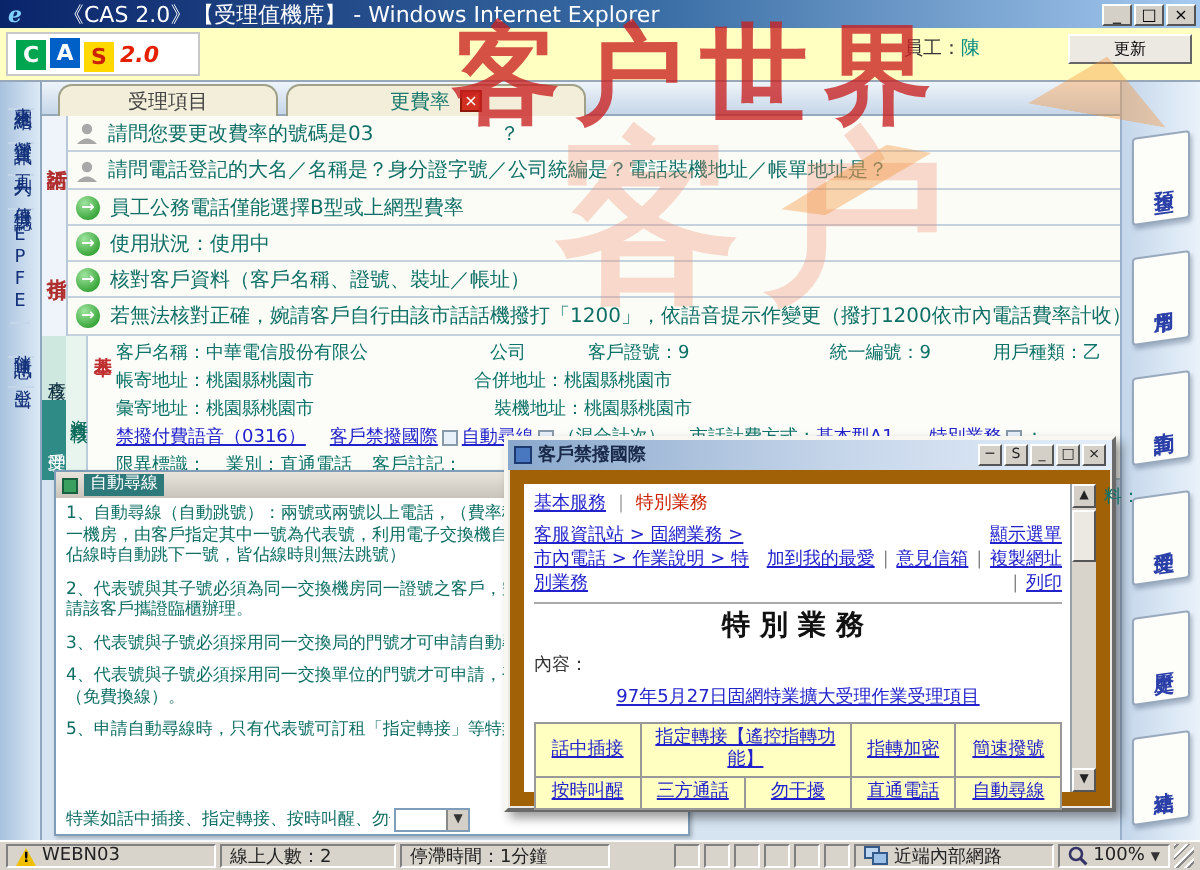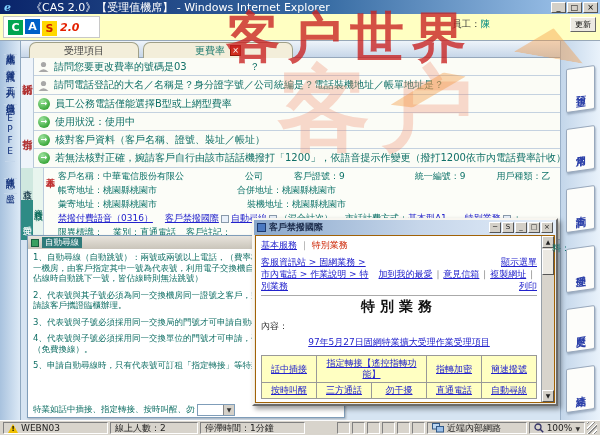--- a/index.html
+++ b/index.html
@@ -20,21 +20,21 @@
   .logo { position:absolute; left:3px; top:2px; width:97px; height:22px; background:#fff; border:1px solid #c8c8c8;
     display:flex; align-items:center; gap:2px; padding:0 4px; }
   .lb { width:15px; height:15px; font-weight:bold; font-size:11px; text-align:center; line-height:15px; color:#fff; }
   .lb-c { background:#00a550; }
   .lb-a { background:#0060c8; margin-top:-2px; }
   .lb-s { background:#ffd800; color:#cc2200; margin-top:2px; }
   .lver { color:#e42000; font:italic bold 11px "DejaVu Sans",sans-serif; margin-left:1px; }
   .marquee { position:absolute; left:108px; top:3px; font-size:9px; color:#a05a00; line-height:11px; white-space:nowrap; }
   .emp { position:absolute; left:452px; top:4px; font-size:9.5px; color:#333; }
   .emp b { color:#008a80; font-weight:normal; }
-  .updbtn { position:absolute; right:4px; top:3px; font-size:8px; padding:1px 4px; background:#ece9e2;
+  .updbtn { position:absolute; right:4px; top:3px; font-size:8px; padding:1px 22px; background:#ece9e2;
     border:1px solid; border-color:#fff #666 #666 #fff; }
 
   
   .leftnav { position:absolute; left:0; top:41px; width:21px; height:379px;
     background:linear-gradient(90deg,#a8c2de,#dce9f6); border-right:1px solid #8fa8c0;
     display:flex; flex-direction:column; align-items:center; padding-top:5px; gap:8px; }
   .vtext { writing-mode:vertical-rl; text-orientation:upright; letter-spacing:1px; }
   .leftnav .item { font-size:9px; color:#12307a; cursor:pointer; border-bottom:1px solid #c4d6ea; padding-bottom:4px; }
 
   
@@ -106,21 +106,21 @@
   
   .popup { position:absolute; left:252px; top:218px; width:306px; height:188px; background:#ece9e2;
     border:2px solid; border-color:#f8f6f0 #6a6a6a #6a6a6a #f8f6f0; box-shadow:3px 3px 5px rgba(0,0,0,.4); z-index:30; }
   .ptitle { height:15px; background:linear-gradient(90deg,#8aa8cc,#c6d6ea 55%,#e4eefa);
     display:flex; align-items:center; gap:3px; padding:0 3px; }
   .p-icon { width:9px; height:9px; background:#4a78c0; border:1px solid #1c3a70; }
   .ptitle .txt { font-size:9px; font-weight:bold; color:#1a2a4a; }
   .pbtns { margin-left:auto; display:flex; gap:1px; }
   .pbtn { width:12px; height:11px; background:#d4d0c8; border:1px solid; border-color:#fff #555 #555 #fff;
     font-size:7px; line-height:9px; text-align:center; color:#222; }
-  .pcontent { position:absolute; left:1px; right:1px; top:15px; bottom:1px; background:#fff; border:1px solid #a16207; }
+  .pcontent { position:absolute; left:1px; right:1px; top:15px; bottom:1px; background:#fff; border:7px solid #a16207; }
   .pscroll { position:absolute; right:0; top:0; bottom:0; width:13px; background:#d8d4cc; border-left:1px solid #98a0a8; }
   .sbtn { position:absolute; left:0; width:12px; height:12px; background:#d4d0c8; border:1px solid; border-color:#fff #555 #555 #fff;
     font-size:6px; line-height:10px; text-align:center; color:#222; }
   .sbtn.up { top:0; }
   .sbtn.dn { bottom:0; }
   .sthumb { position:absolute; left:0; top:13px; width:12px; height:26px; background:#ece9e2; border:1px solid; border-color:#fff #555 #555 #fff; }
   .pbody { position:absolute; left:5px; right:17px; top:3px; bottom:2px; font-size:9px; color:#333; }
   .pbody a { color:#2222cc; text-decoration:underline; cursor:pointer; }
   .pnav { margin-bottom:4px; }
   .pnav .sep { color:#888; margin:0 3px; }

